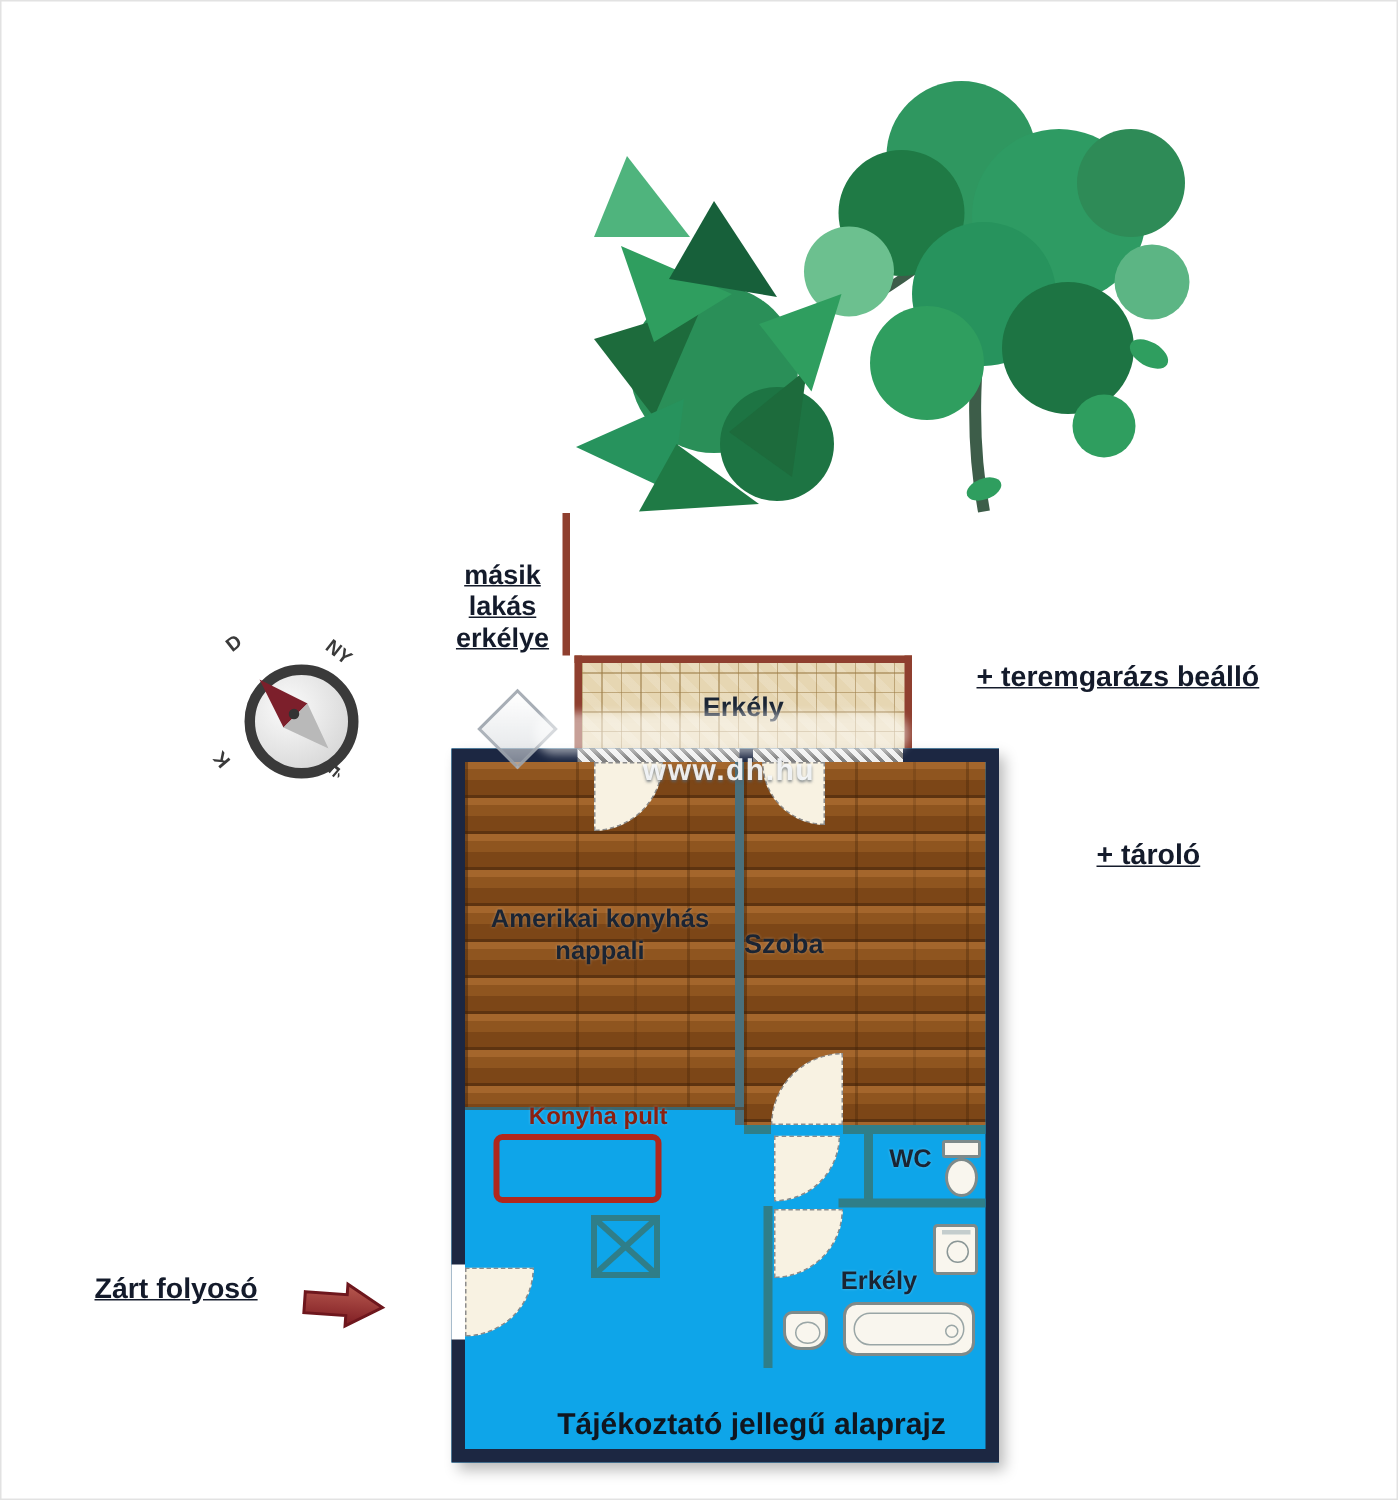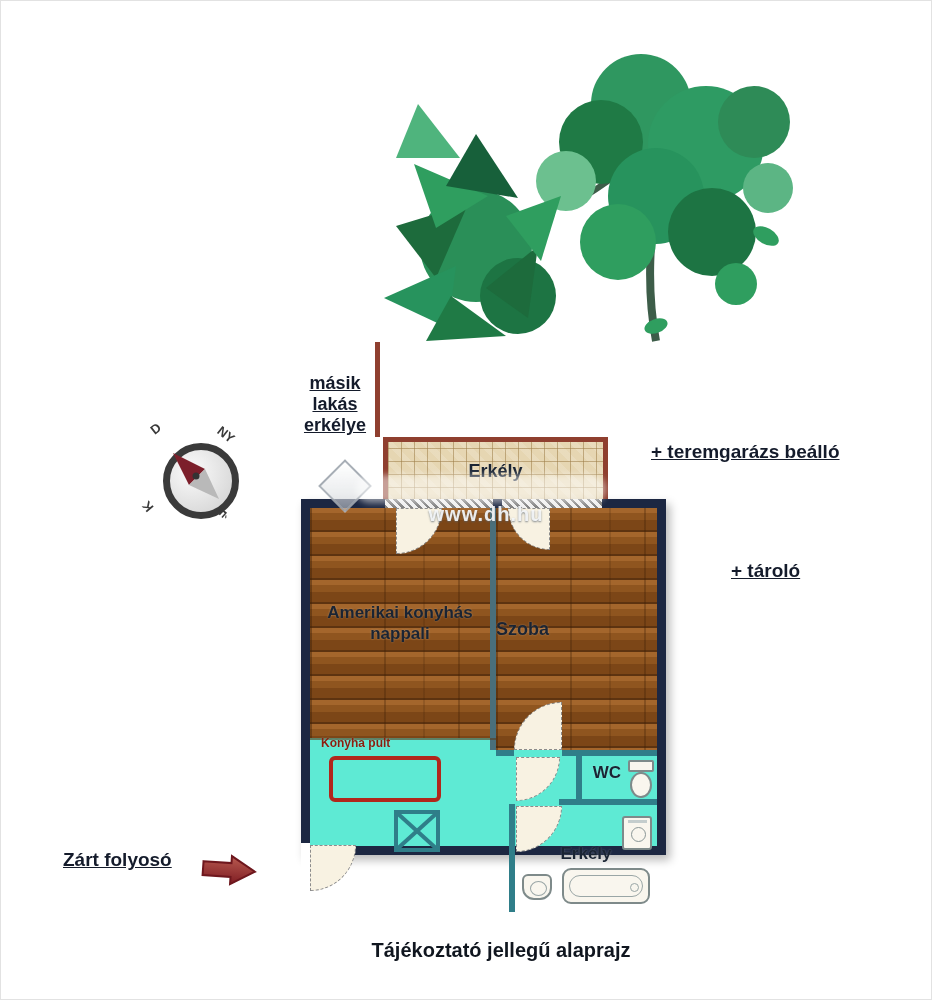--- a/index.html
+++ b/index.html
@@ -18,22 +18,22 @@
     repeating-linear-gradient(0deg, rgba(156,124,70,.55) 0 1px, transparent 1px 13px),
     repeating-linear-gradient(90deg, rgba(156,124,70,.55) 0 1px, transparent 1px 13px),
     repeating-linear-gradient(45deg, rgba(255,255,255,.14) 0 6px, transparent 6px 13px);}
   .hatch{background:repeating-linear-gradient(45deg,#7d7d7d 0 2.5px,#efefef 2.5px 6px);}
   .iwall{position:absolute;background:#2f7e89;}
   .door{position:absolute;background:#f8f2e2;border:1.5px dashed #8c8c8c;box-sizing:border-box;}
   .d-br{border-radius:0 0 100% 0;}
   .d-bl{border-radius:0 0 0 100%;}
   .d-tl{border-radius:100% 0 0 0;}
   .fixture{position:absolute;background:#f9f6ee;border:2px solid #7e8a8a;box-sizing:border-box;}
-  #plan{position:absolute;left:300px;top:498px;width:365px;height:356px;
-        border:9px solid #1c2742;box-sizing:border-box;background-color:#5eead4;
+  #plan{position:absolute;left:300px;top:498px;width:365px;height:476px;
+        border:9px solid #1c2742;box-sizing:border-box;background-color:#0ea5e9;
         box-shadow:4px 5px 9px rgba(0,0,0,.28);}
   #balcony{position:absolute;left:382px;top:436px;width:225px;height:64px;
         border:5px solid #8f3f2f;border-bottom:none;box-sizing:border-box;
         display:flex;align-items:center;justify-content:center;}
   .roomlabel{font-weight:bold;color:#1a2433;text-align:center;text-shadow:0 0 2px rgba(255,255,255,.30);}
   .compass-label{position:absolute;font-size:13px;font-weight:bold;color:#3a3a3a;}
 </style>
 </head>
 <body>
 
@@ -126,21 +126,21 @@
     <div class="abs hatch" style="left:192px;top:-9px;width:100px;height:9px;"></div>
 
     <div class="door d-br" style="left:86px;top:0;width:46px;height:46px;"></div>
     <div class="door d-bl" style="left:198px;top:0;width:42px;height:42px;"></div>
     <div class="door d-tl" style="left:204px;top:194px;width:48px;height:48px;"></div>
     <div class="door d-br" style="left:206px;top:249px;width:44px;height:44px;"></div>
     <div class="door d-br" style="left:206px;top:298px;width:46px;height:46px;"></div>
     <div class="abs" style="left:-9px;top:335px;width:9px;height:50px;background:#ffffff;"></div>
     <div class="door d-br" style="left:0;top:337px;width:46px;height:46px;"></div>
 
-    <div class="abs roomlabel" style="left:11px;top:228px;width:134px;text-align:left;font-size:12px;color:#8a1f10;">Konyha pult</div>
+    <div class="abs roomlabel" style="left:1px;top:228px;width:134px;text-align:right;font-size:16px;color:#8a1f10;">Konyha pult</div>
     <div class="abs" style="left:19px;top:248px;width:112px;height:46px;border:4px solid #b1271c;border-radius:6px;box-sizing:border-box;"></div>
     <svg class="abs" style="left:84px;top:302px;" width="46" height="42" viewBox="0 0 46 42">
       <rect x="2" y="2" width="42" height="38" fill="none" stroke="#2f7e89" stroke-width="4"></rect>
       <line x1="2" y1="2" x2="44" y2="40" stroke="#2f7e89" stroke-width="4"></line>
       <line x1="44" y1="2" x2="2" y2="40" stroke="#2f7e89" stroke-width="4"></line>
     </svg>
 
     <div class="abs roomlabel" style="left:272px;top:255px;width:50px;font-size:17px;">WC</div>
     <div class="fixture" style="left:318px;top:252px;width:26px;height:12px;border-radius:2px;"></div>
     <div class="fixture" style="left:320px;top:264px;width:22px;height:26px;border-radius:50%;"></div>

